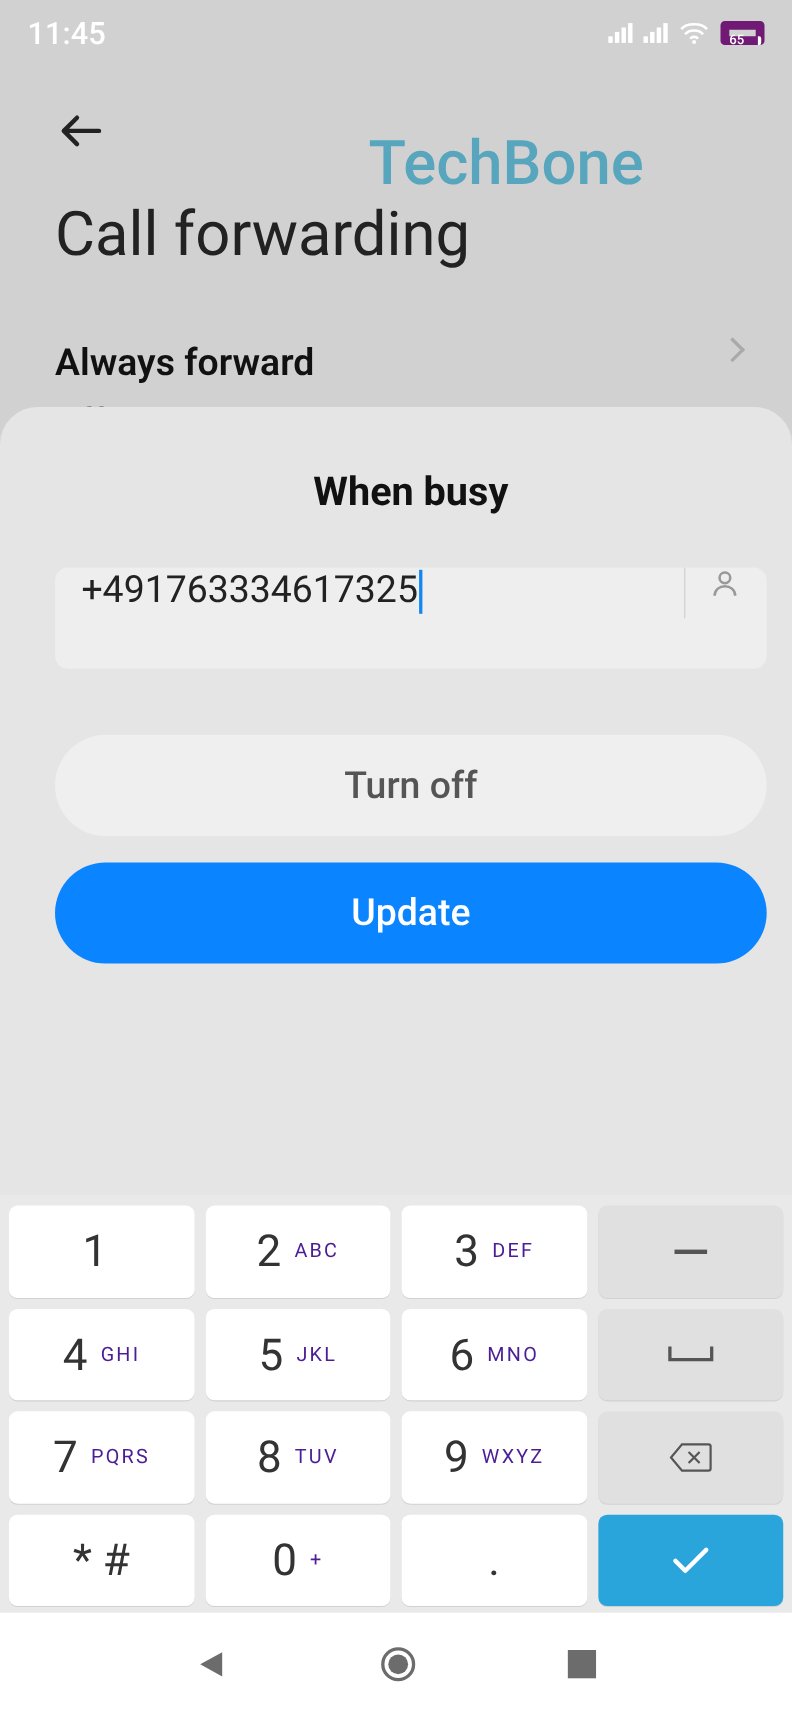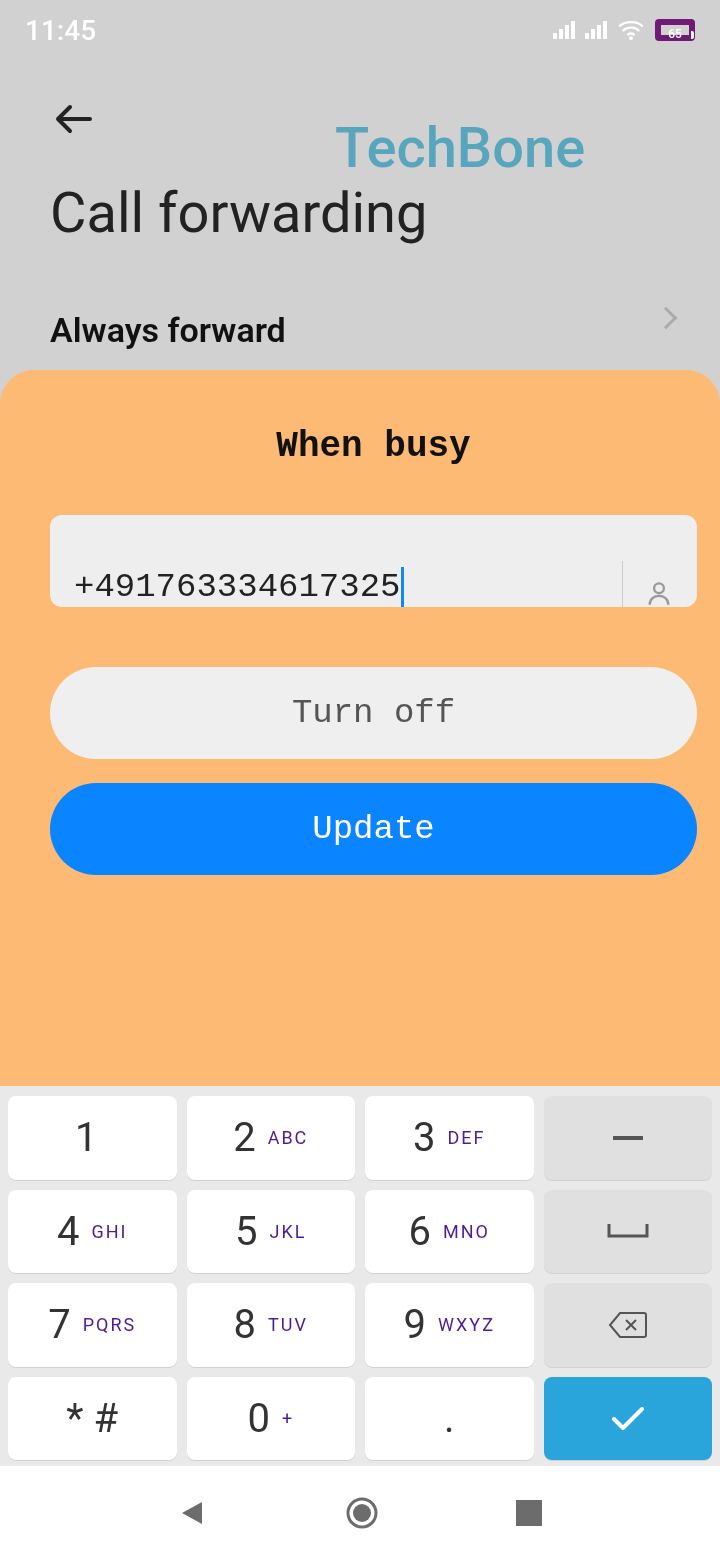--- a/index.html
+++ b/index.html
@@ -32,27 +32,27 @@
     display: inline-flex;
     align-items: flex-end;
     gap: 2px;
   }
   .sig-bars span {
     width: 4px;
     background: #fff;
     display: inline-block;
   }
   .batt {
-    border: 6px solid #701a75;
+    border: 8px solid #701a75;
     border-radius: 4px;
     width: 40px;
     height: 22px;
     position: relative;
     font-size: 12px;
-    text-align: center;
+    text-align: left;
     line-height: 18px;
     color: #fff;
   }
   .batt::after {
     content: "";
     position: absolute;
     right: -5px;
     top: 6px;
     width: 3px;
     height: 8px;
@@ -113,44 +113,43 @@
     margin-right: 6px;
   }
 
   
   .sheet {
     position: absolute;
     top: 370px;
     left: 0;
     right: 0;
     bottom: 0;
-    background: #fdba74;
+    background: #e5e5e5;
     border-radius: 34px 34px 0 0;
     padding: 56px 23px 24px 50px;
-    font-family: Liberation Mono, monospace;
   }
   .sheet-title {
     text-align: center;
     font-size: 36px;
     font-weight: 700;
     color: #111;
     margin-bottom: 48px;
   }
   .field-label {
     font-size: 28px;
     color: #444;
     margin-left: 16px;
     margin-bottom: 20px;
   }
   .field-wrap {
     background: #eeeeee;
     border-radius: 12px;
     height: 92px;
     display: flex;
-    align-items: flex-end;
+    align-items: flex-start;
     padding: 0 24px;
     position: relative;
     margin-bottom: 60px;
   }
   .field-input {
     flex: 1;
     font-size: 34px;
     color: #222;
     position: relative;
   }

